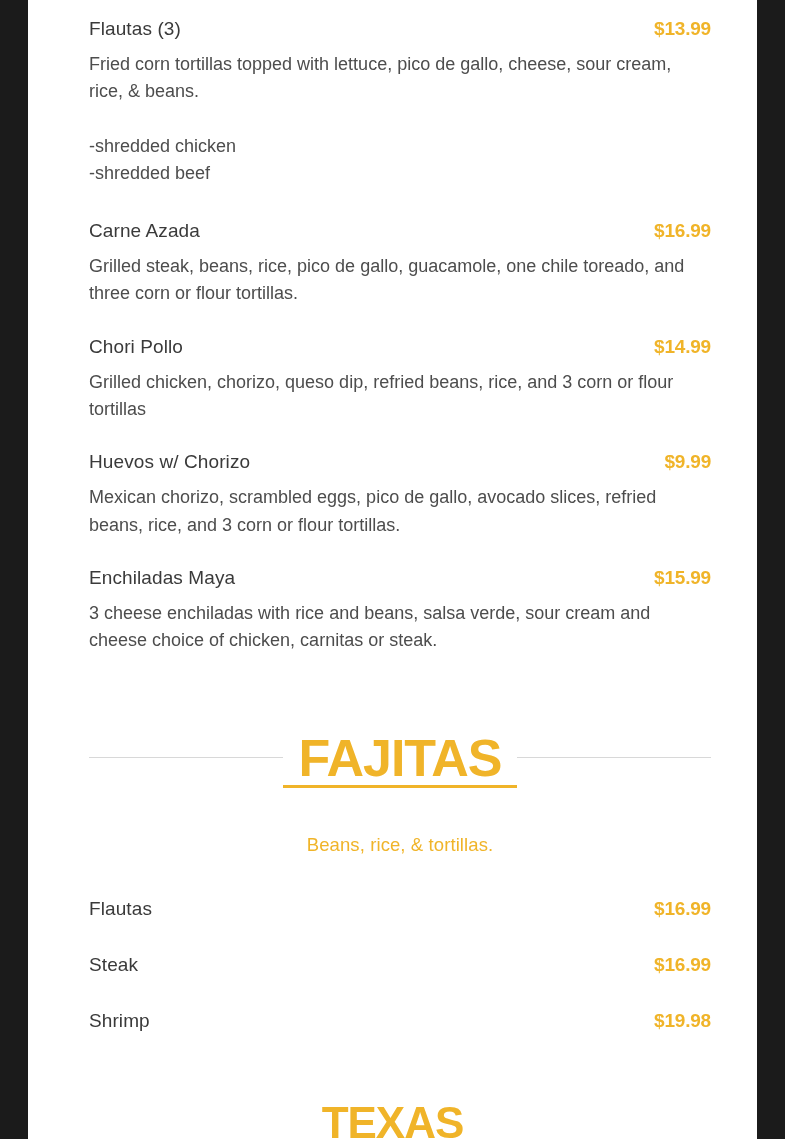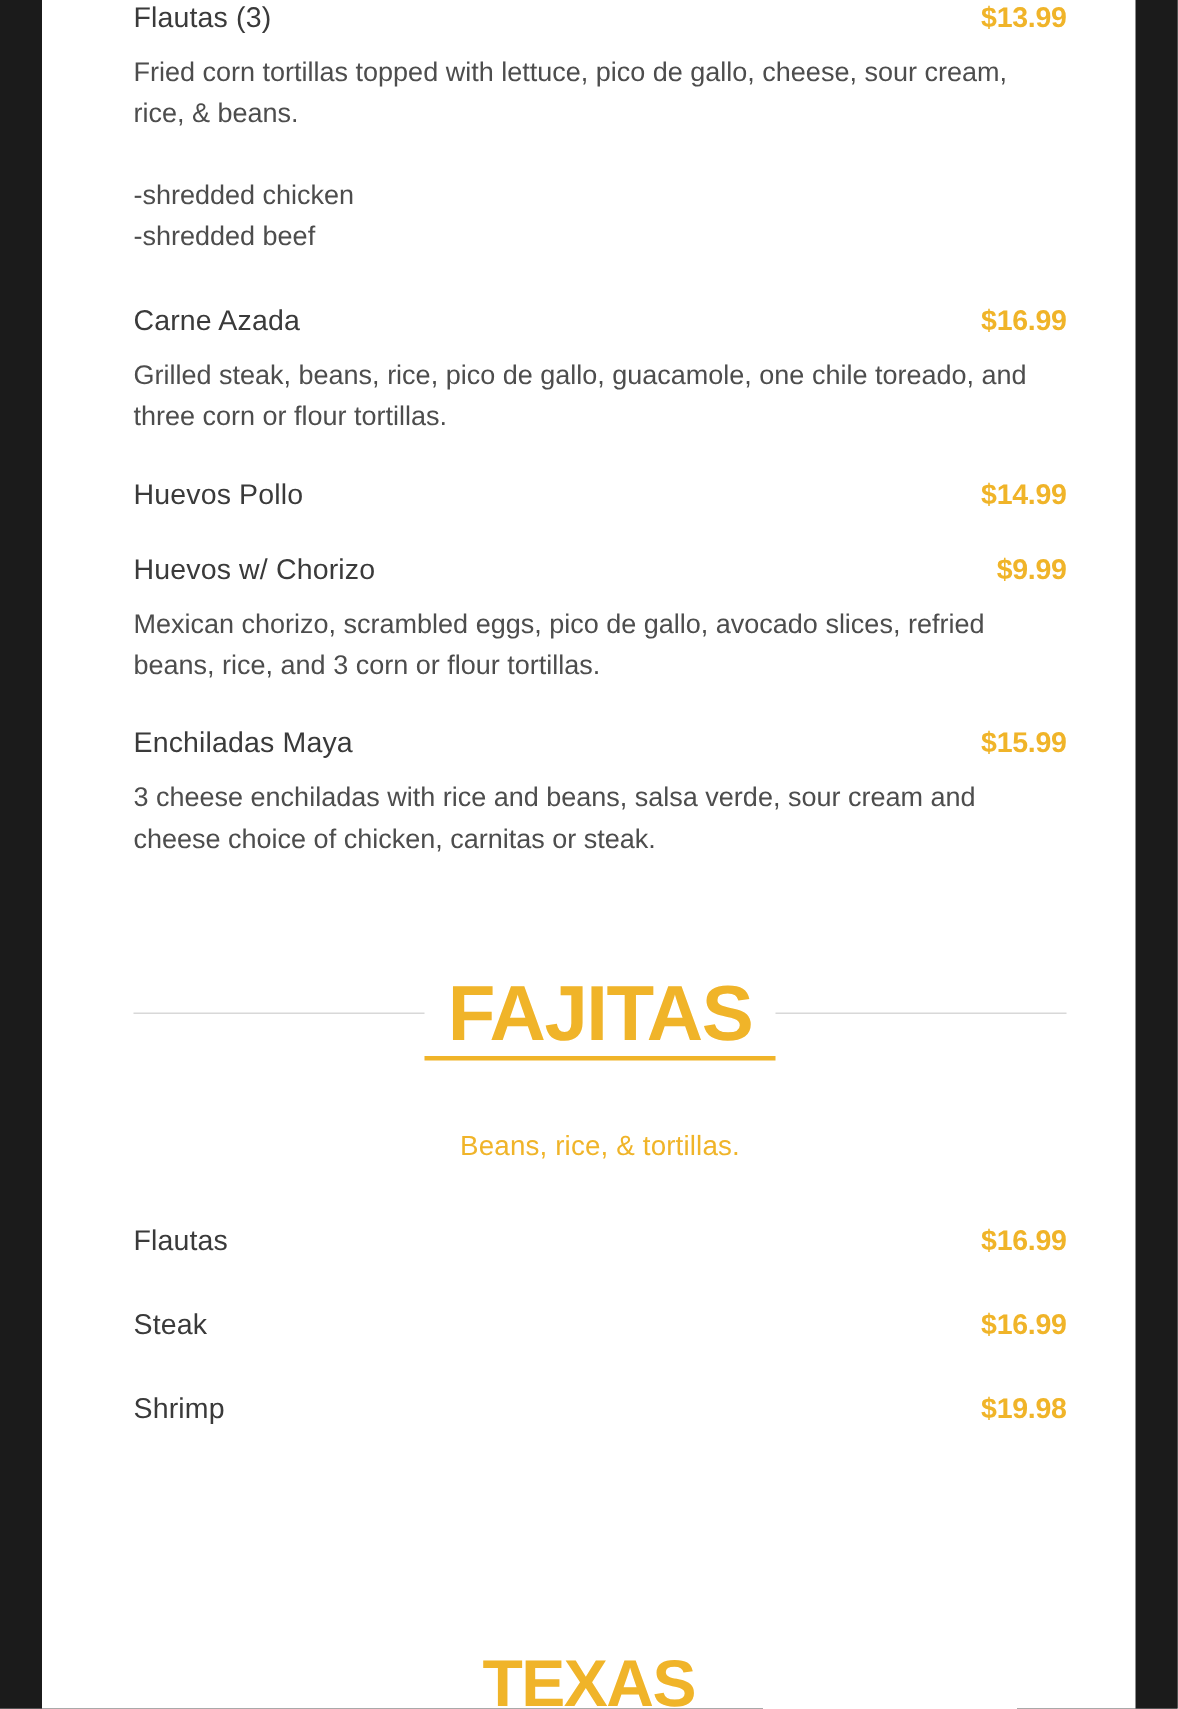--- a/index.html
+++ b/index.html
@@ -128,21 +128,21 @@
     top: 0;
     left: 0;
   }
 </style>
 </head>
 <body>
 
 <div class="page">
   <div class="inner">
 
-    <div class="item" style="padding-top:2px;">
+    <div class="item" style="padding-top:18px;">
       <div class="item-head">
         <div class="item-name">Flautas (3)</div>
         <div class="item-price">$13.99</div>
       </div>
       <div class="item-desc">Fried corn tortillas topped with lettuce, pico de gallo, cheese, sour cream, rice, &amp; beans.
 
 -shredded chicken
 -shredded beef</div>
     </div>
 
@@ -153,23 +153,24 @@
         <div class="item-name">Carne Azada</div>
         <div class="item-price">$16.99</div>
       </div>
       <div class="item-desc">Grilled steak, beans, rice, pico de gallo, guacamole, one chile toreado, and three corn or flour tortillas.</div>
     </div>
 
     <div class="gap-md"></div>
 
     <div class="item">
       <div class="item-head">
-        <div class="item-name">Huevos Pollo</div>
+        <div class="item-name">Chori Pollo</div>
         <div class="item-price">$14.99</div>
       </div>
+      <div class="item-desc">Grilled chicken, chorizo, queso dip, refried beans, rice, and 3 corn or flour tortillas</div>
     </div>
 
     <div class="gap-md"></div>
 
     <div class="item">
       <div class="item-head">
         <div class="item-name">Huevos w/ Chorizo</div>
         <div class="item-price">$9.99</div>
       </div>
       <div class="item-desc">Mexican chorizo, scrambled eggs, pico de gallo, avocado slices, refried beans, rice, and 3 corn or flour tortillas.</div>

